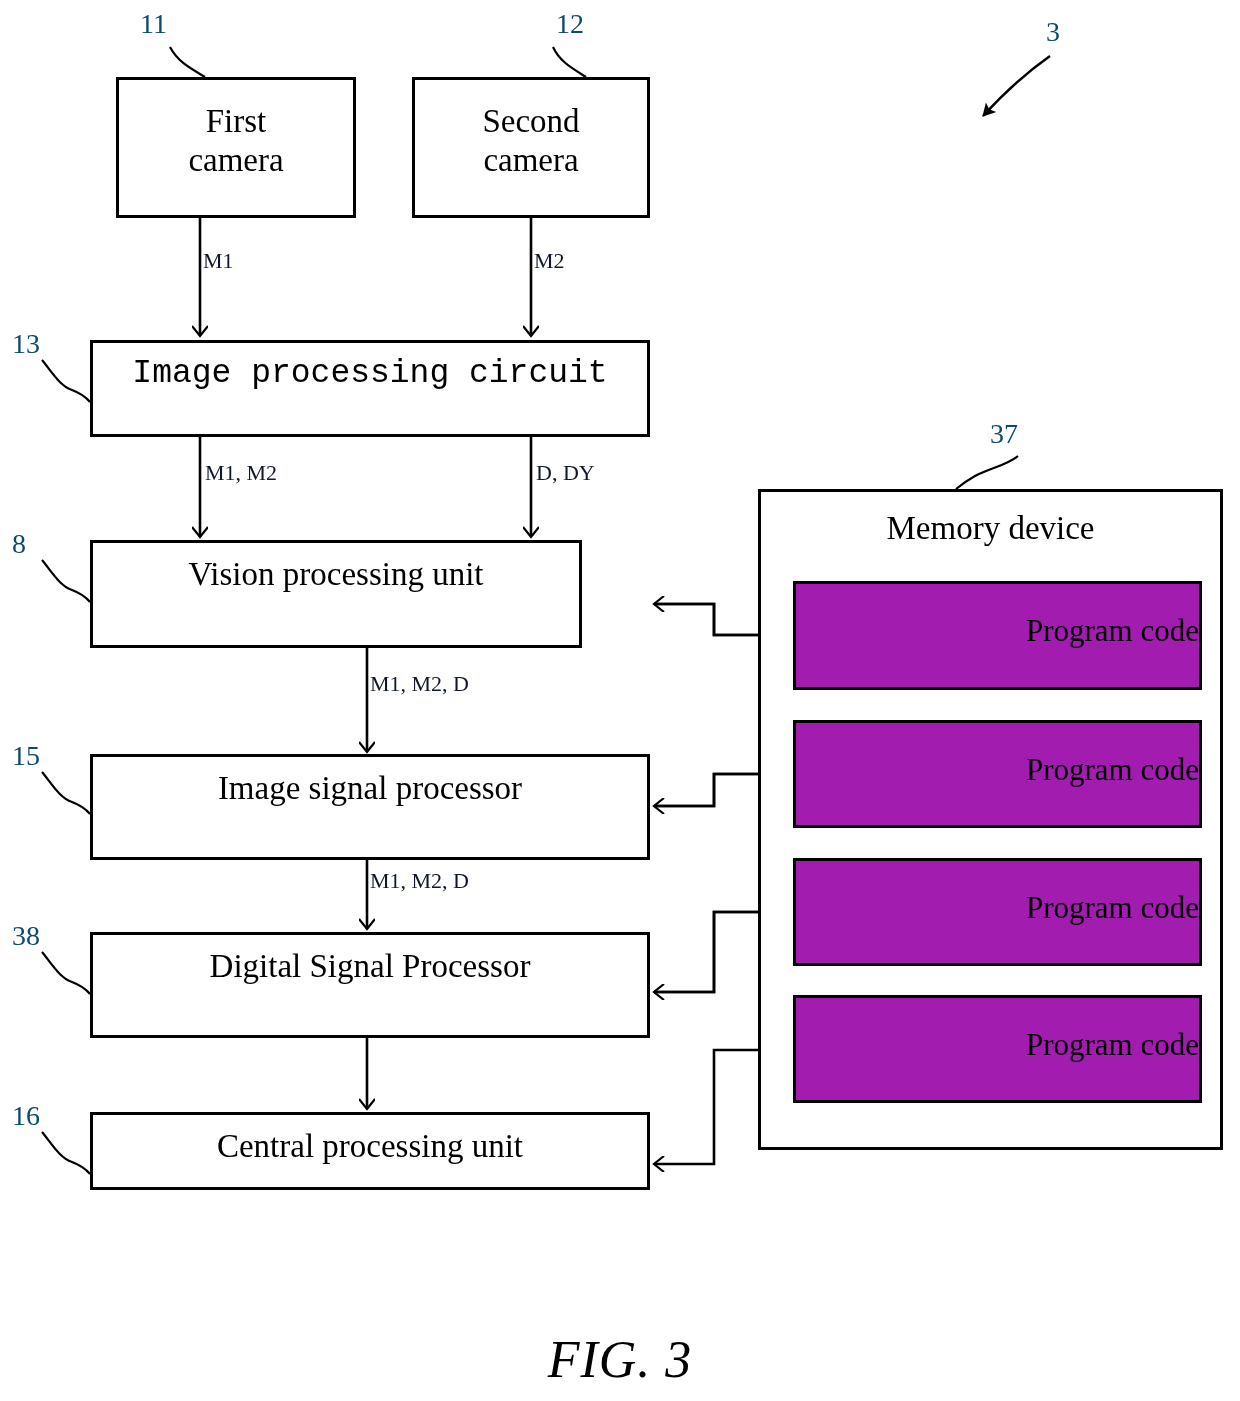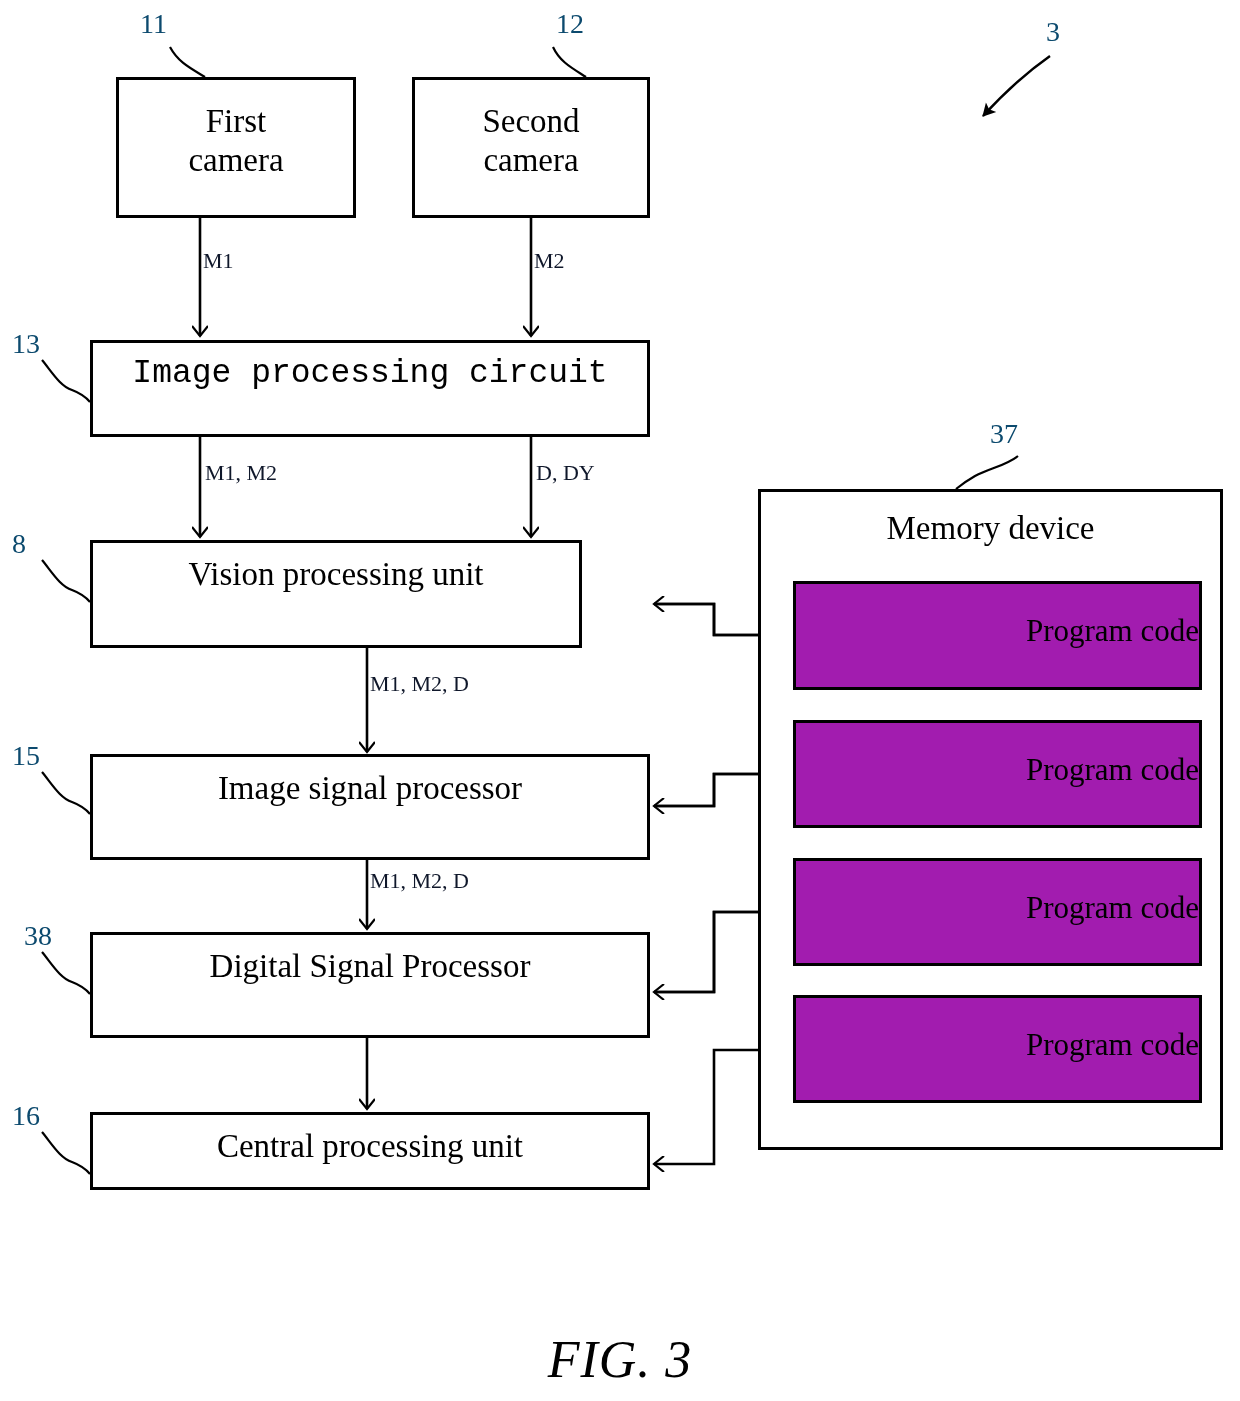--- a/index.html
+++ b/index.html
@@ -174,21 +174,21 @@
   </div>
   <div class="pcode" style="left:793px;top:995px;width:409px;height:108px;">
     <span class="label">Program code</span>
   </div>
 
   <div class="reftag" style="left:140px;top:10px;">11</div>
   <div class="reftag" style="left:556px;top:10px;">12</div>
   <div class="reftag" style="left:12px;top:330px;">13</div>
   <div class="reftag" style="left:12px;top:530px;">8</div>
   <div class="reftag" style="left:12px;top:742px;">15</div>
-  <div class="reftag" style="left:24px;top:922px;">38</div>
+  <div class="reftag" style="left:12px;top:922px;">38</div>
   <div class="reftag" style="left:12px;top:1102px;">16</div>
   <div class="reftag" style="left:990px;top:420px;">37</div>
   <div class="reftag" style="left:1046px;top:18px;">3</div>
 
   <div class="edgelabel" style="left:203px;top:250px;">M1</div>
   <div class="edgelabel" style="left:534px;top:250px;">M2</div>
   <div class="edgelabel" style="left:205px;top:462px;">M1, M2</div>
   <div class="edgelabel" style="left:536px;top:462px;">D, DY</div>
   <div class="edgelabel" style="left:370px;top:673px;">M1, M2, D</div>
   <div class="edgelabel" style="left:370px;top:870px;">M1, M2, D</div>

